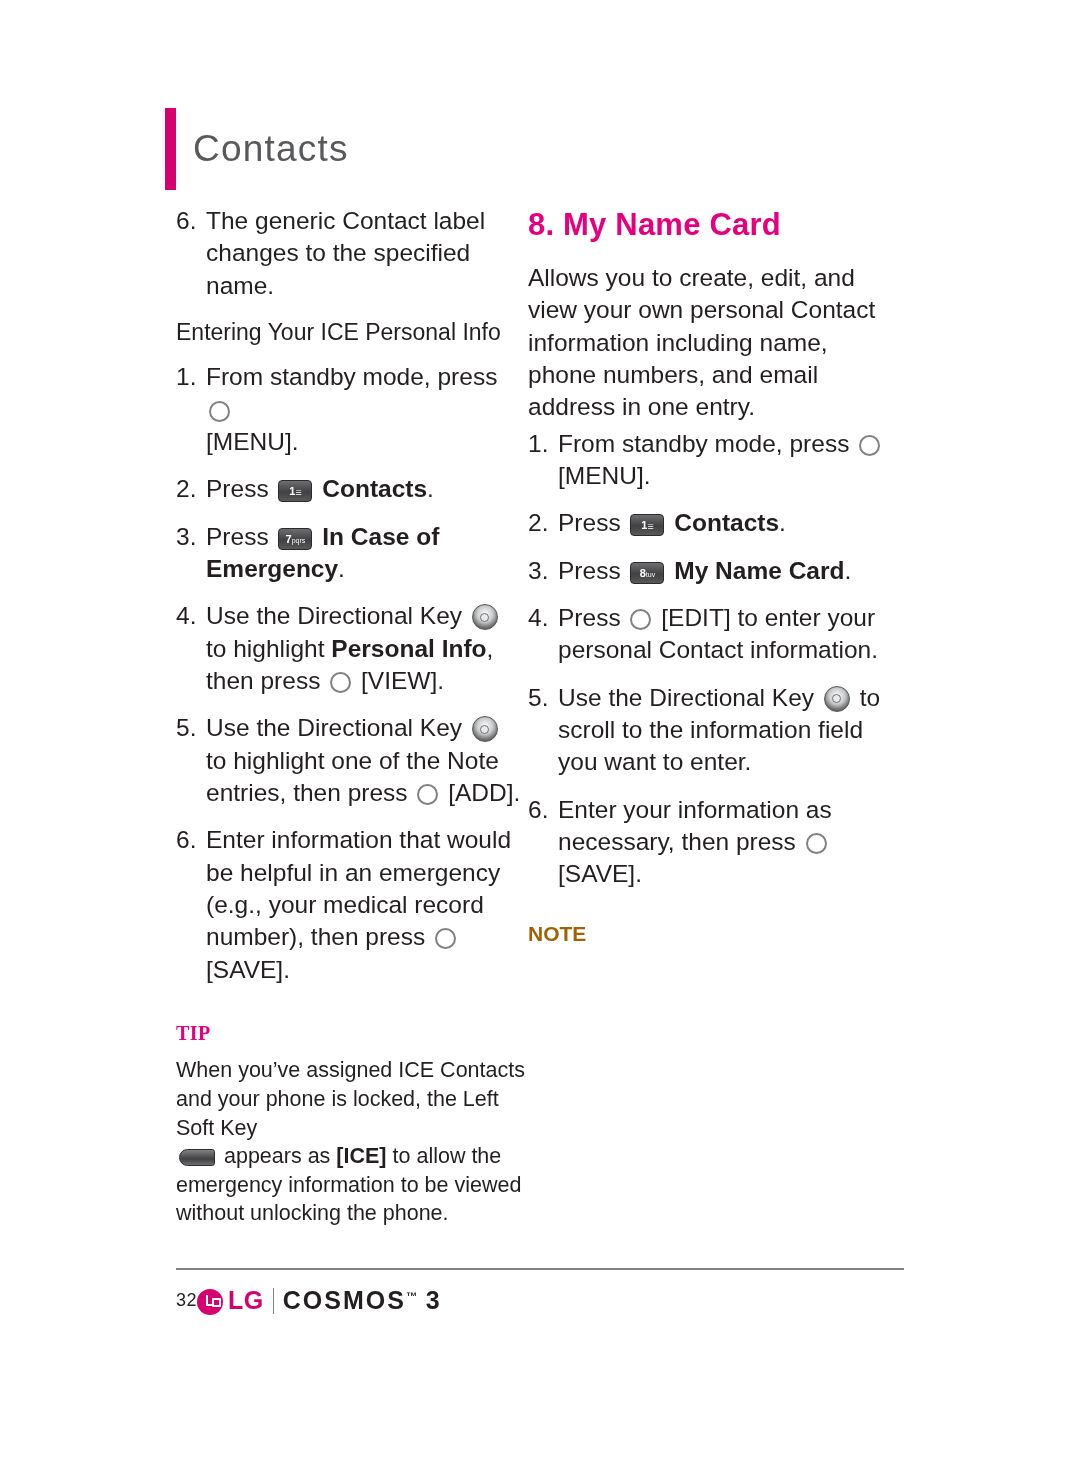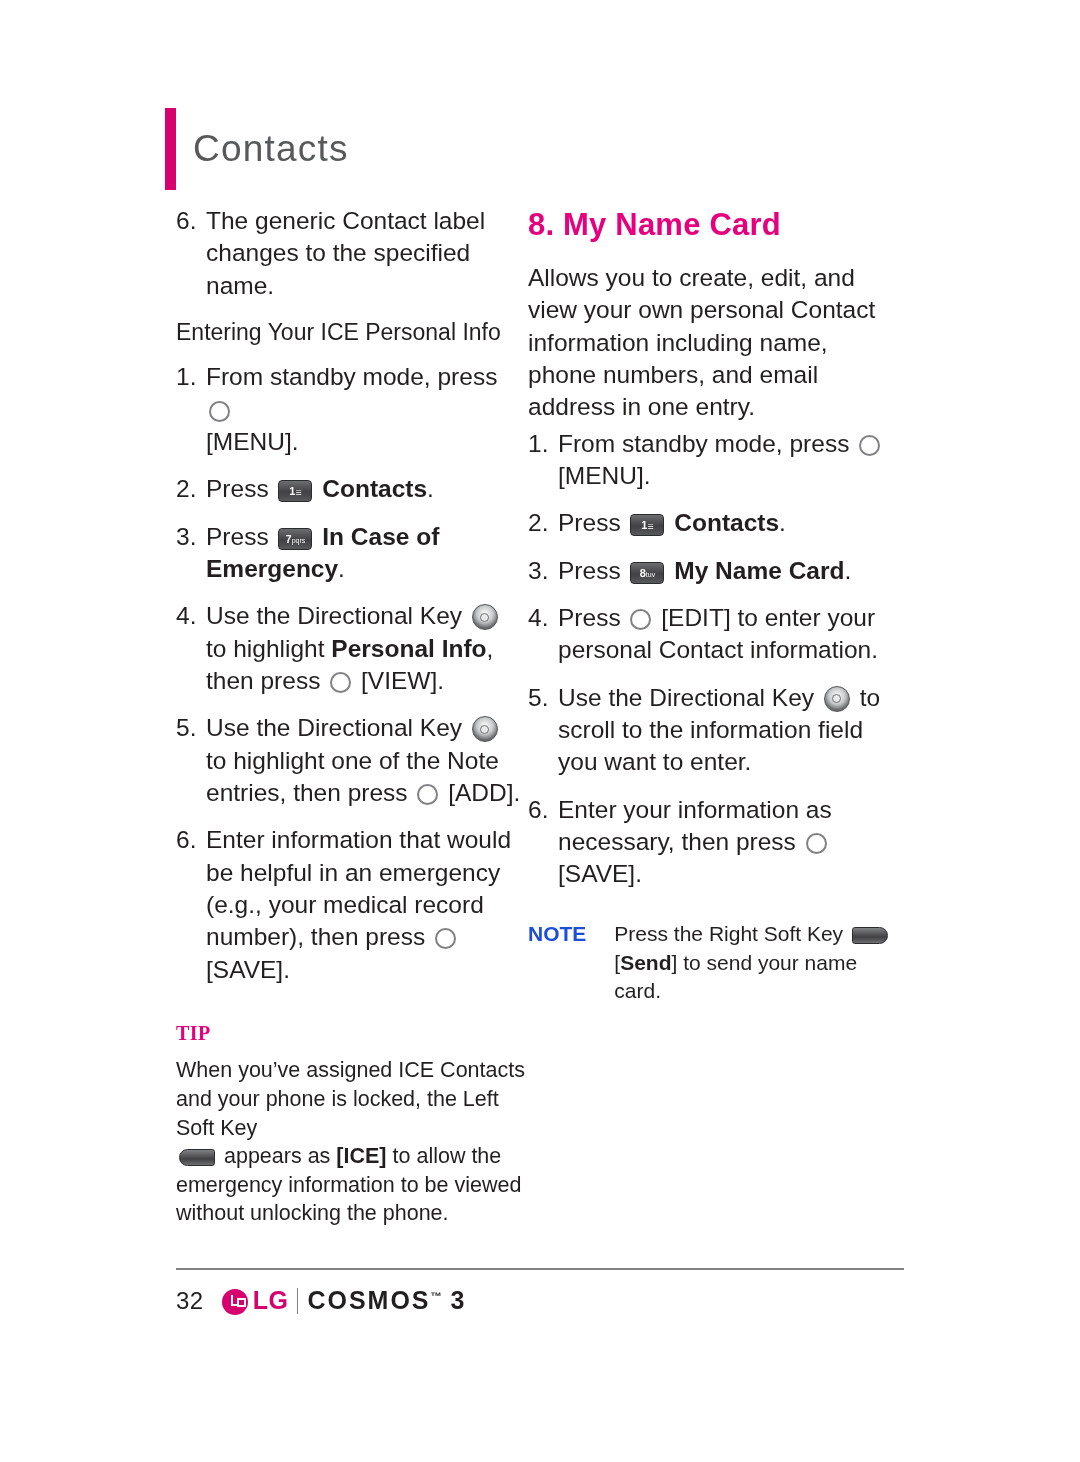--- a/index.html
+++ b/index.html
@@ -159,46 +159,45 @@
     font-size: 21.5px;
     line-height: 1.33;
   }
   .note-block {
     display: flex;
     margin-top: 30px;
     font-size: 21px;
     line-height: 1.35;
   }
   .note-label {
-    color: #1d4ed8;
+    color: #a16207;
     font-weight: 700;
     flex: 0 0 auto;
-    margin-right: 28px;
+    margin-right: 12px;
   }
 
   
   .footer-rule {
     position: absolute;
     left: 176px;
     top: 1268px;
     width: 728px;
     height: 2px;
     background: #808184;
   }
   .footer {
     position: absolute;
     left: 176px;
     top: 1286px;
     display: flex;
     align-items: center;
   }
   .page-num {
-    font-size: 24px;
+    font-size: 18px;
     color: #231f20;
-    margin-right: 18px;
     letter-spacing: 0.5px;
   }
   .lg-mark {
     display: flex;
     align-items: flex-end;
   }
   .lg-circle {
     width: 26px; height: 26px;
     border-radius: 50%;
     background: #d6006e;
@@ -391,26 +390,20 @@
       <div class="num">6.</div>
       <div class="body">
         <span>Enter your information as necessary, then press</span>
         <span class="key key-round"></span>
         <span>[SAVE].</span>
       </div>
     </div>
 
     <div class="note-block">
       <div class="note-label">NOTE</div>
-      <div>
-        <span>Press the Right Soft Key</span>
-        <span class="key key-soft right"></span>
-        <br>
-        <span>[</span><b>Send</b><span>] to send your name card.</span>
-      </div>
     </div>
   </div>
 
   <div class="footer-rule"></div>
   <div class="footer">
     <div class="page-num">32</div>
     <div class="lg-mark">
       <div class="lg-circle"></div>
       <div class="lg-text">LG</div>
     </div>

